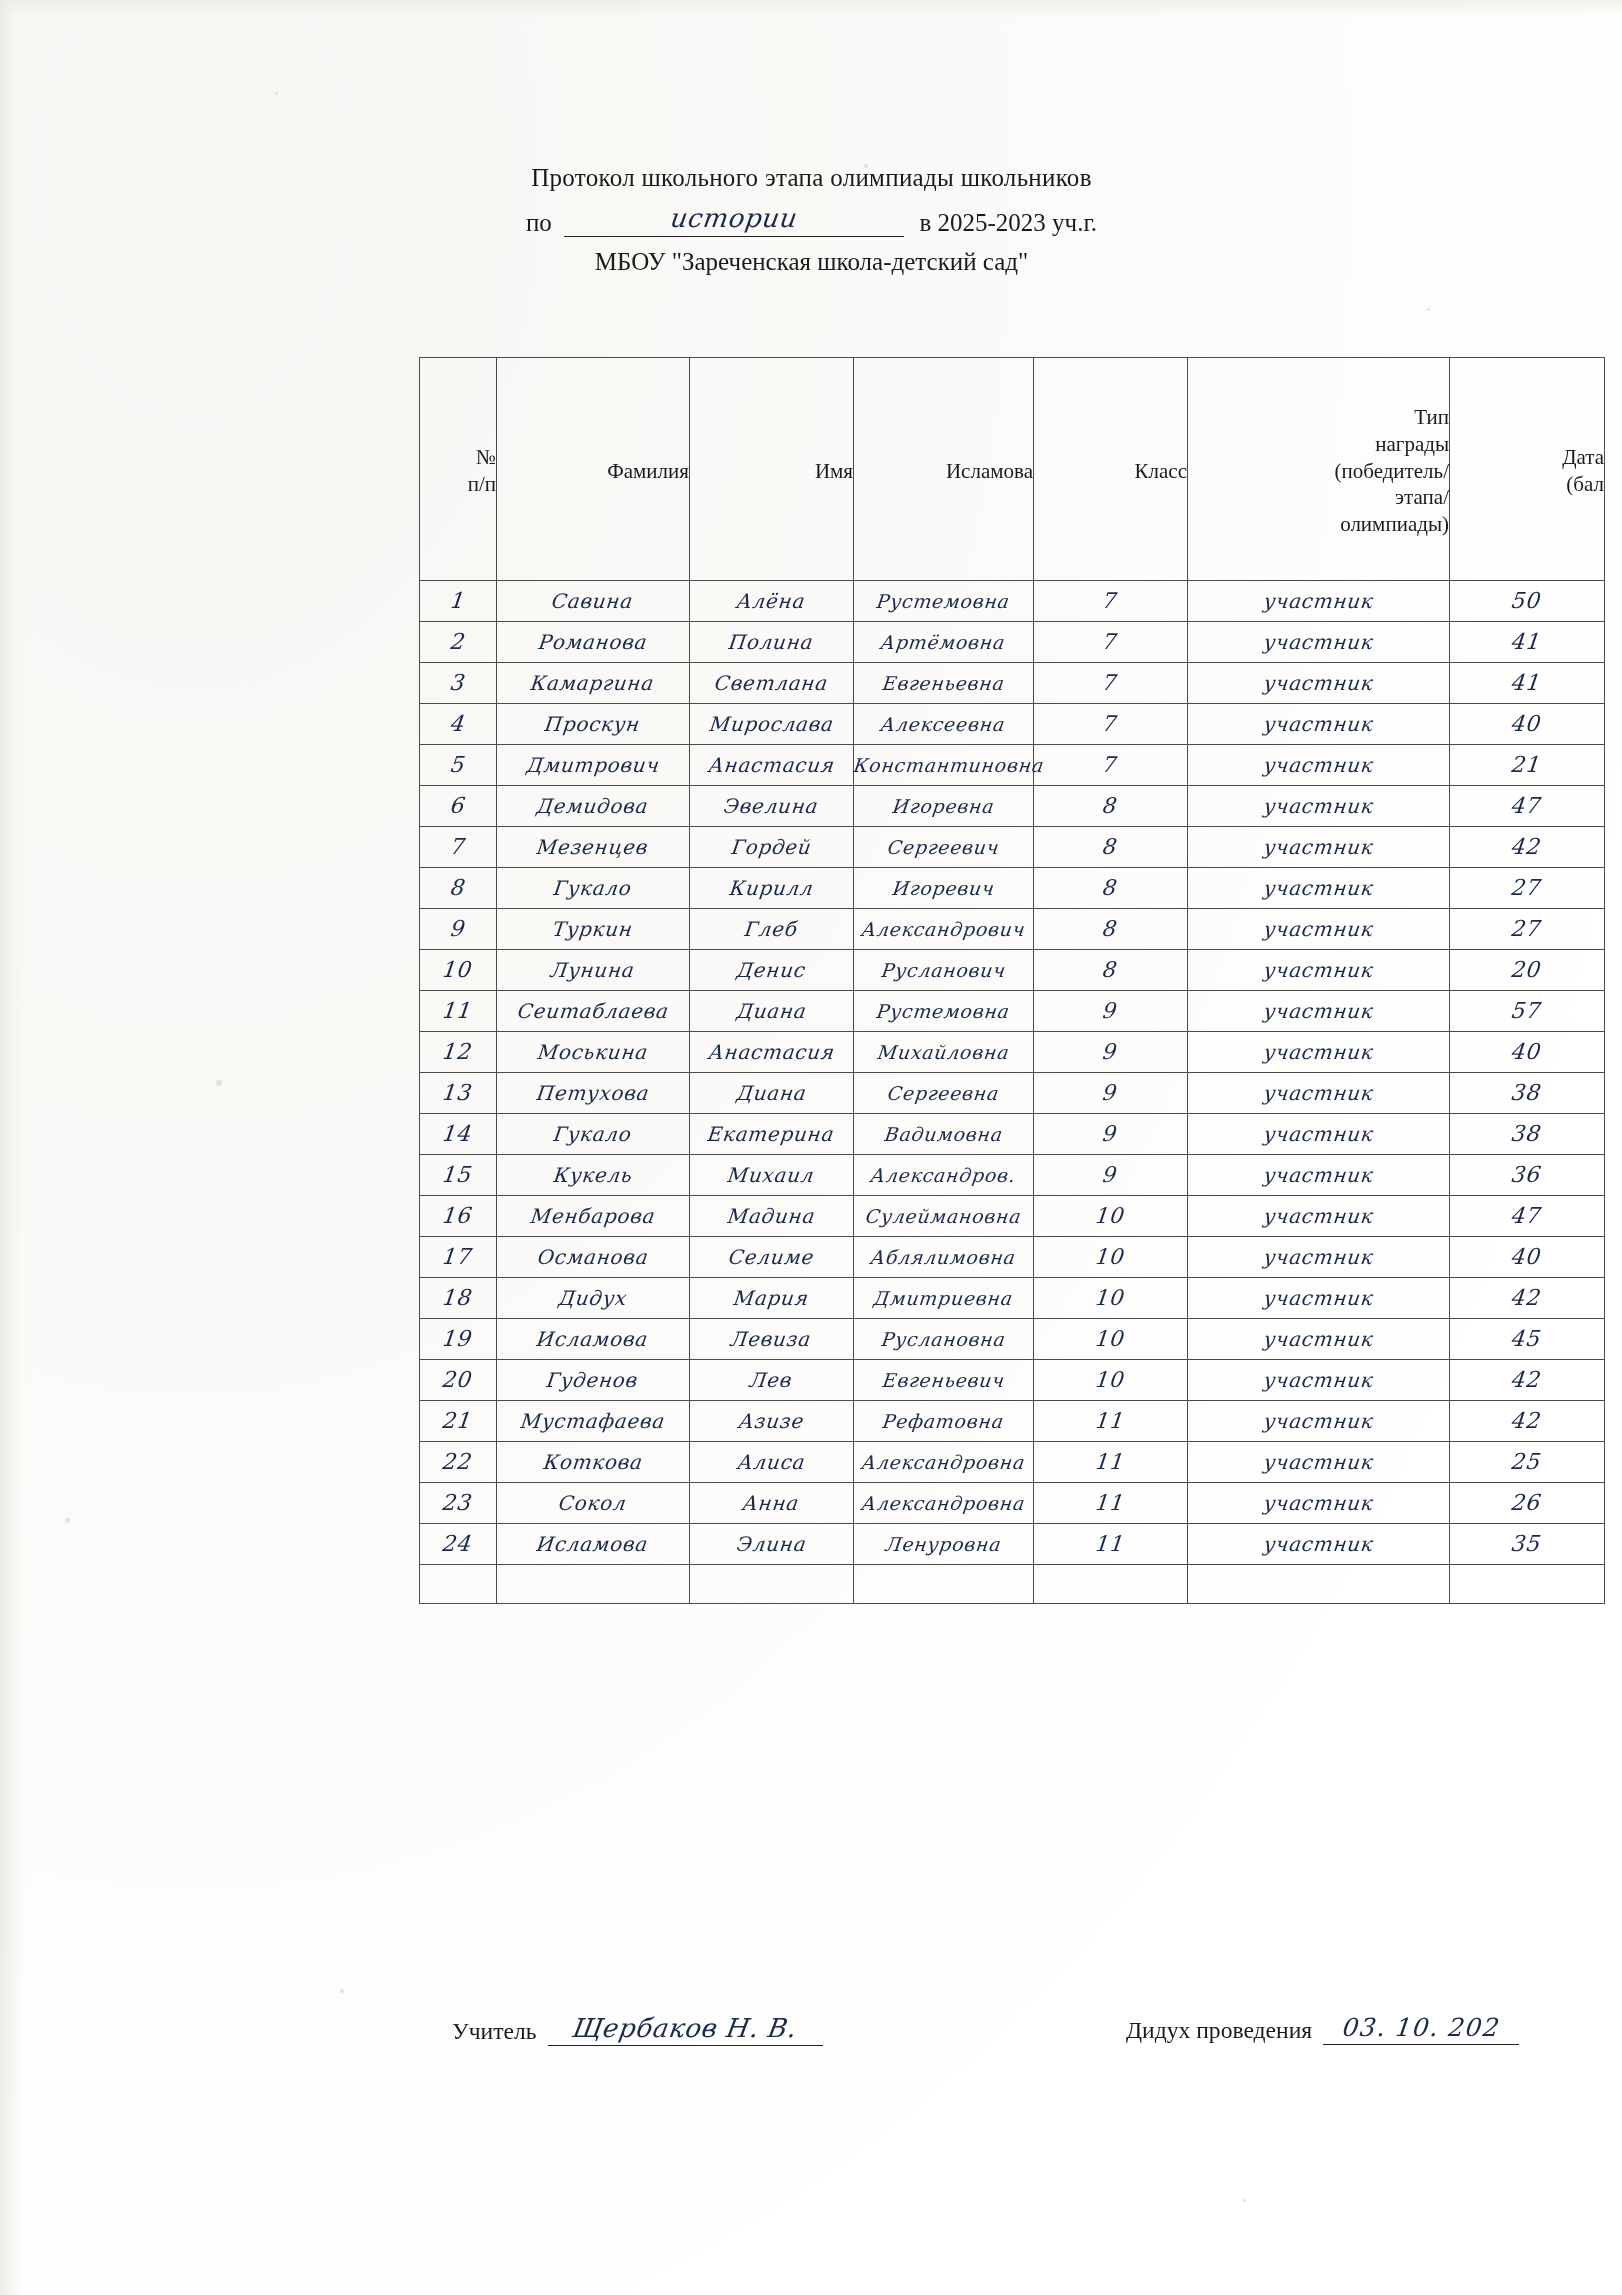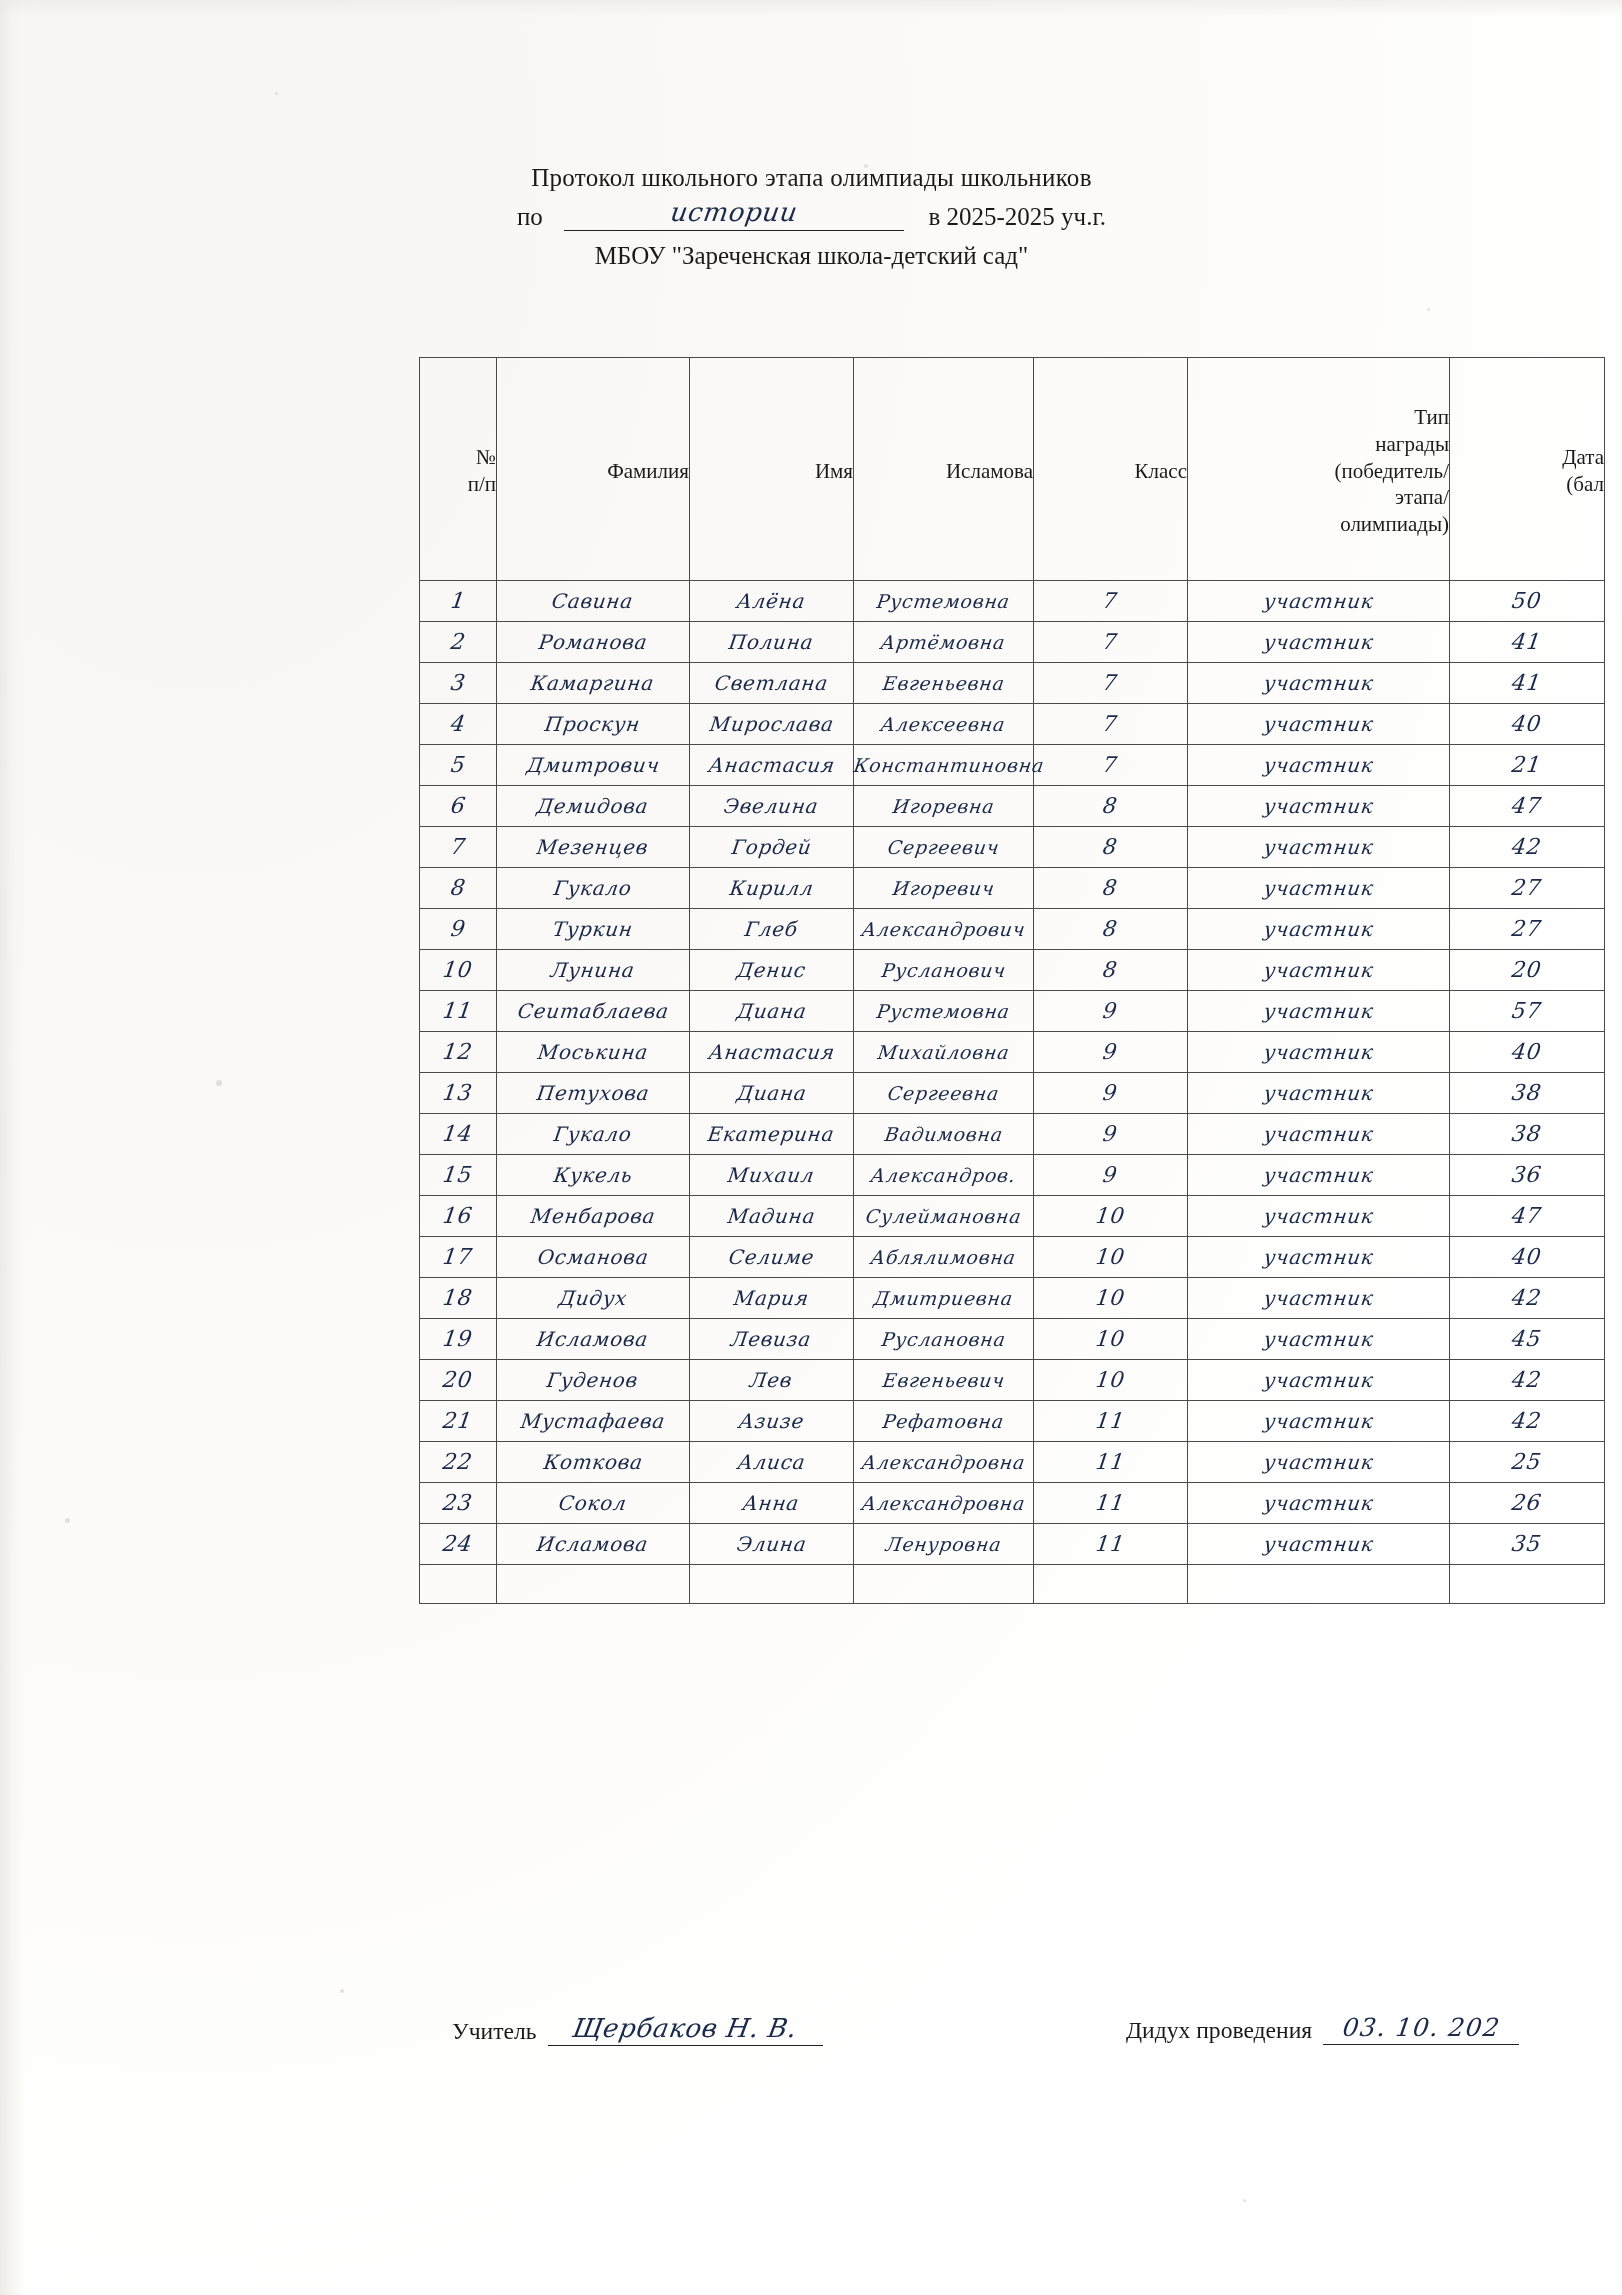--- a/index.html
+++ b/index.html
@@ -51,26 +51,26 @@
     right: 0;
     top: 164px;
     text-align: center;
   }
   .title-line {
     font-size: 25px;
     letter-spacing: 0.3px;
     white-space: nowrap;
   }
   .subject-row {
-    margin-top: 8px;
+    margin-top: 14px;
     font-size: 25px;
     display: flex;
     justify-content: center;
     align-items: flex-end;
-    gap: 15px;
+    gap: 6px;
     white-space: nowrap;
   }
   .subject-blank {
     display: inline-block;
     width: 340px;
     border-bottom: 1.3px solid #222;
     text-align: center;
     position: relative;
     margin: 0 9.2px 0 6.5px;
   }
@@ -218,21 +218,21 @@
 <div class="speck" style="left:340px;  top:1989px; width:3.9px;  height:3.9px;"></div>
 <div class="speck" style="left:1243px; top:2199px; width:3.3px;  height:3.3px;"></div>
 
 <div class="header">
   <div class="title-line">Протокол школьного этапа олимпиады школьников</div>
   <div class="subject-row">
     <span>по</span>
     <span class="subject-blank">
       <span class="hand">истории</span>
     </span>
-    <span>в 2025-2025 уч.г.</span>
+    <span>в 2025-2023 уч.г.</span>
   </div>
   <div class="school-line">МБОУ "Зареченская школа-детский сад"</div>
 </div>
 
 <div class="table-wrap">
   <table class="protocol">
     <colgroup>
       <col class="c-num">
         <col class="c-last">
         <col class="c-first">

